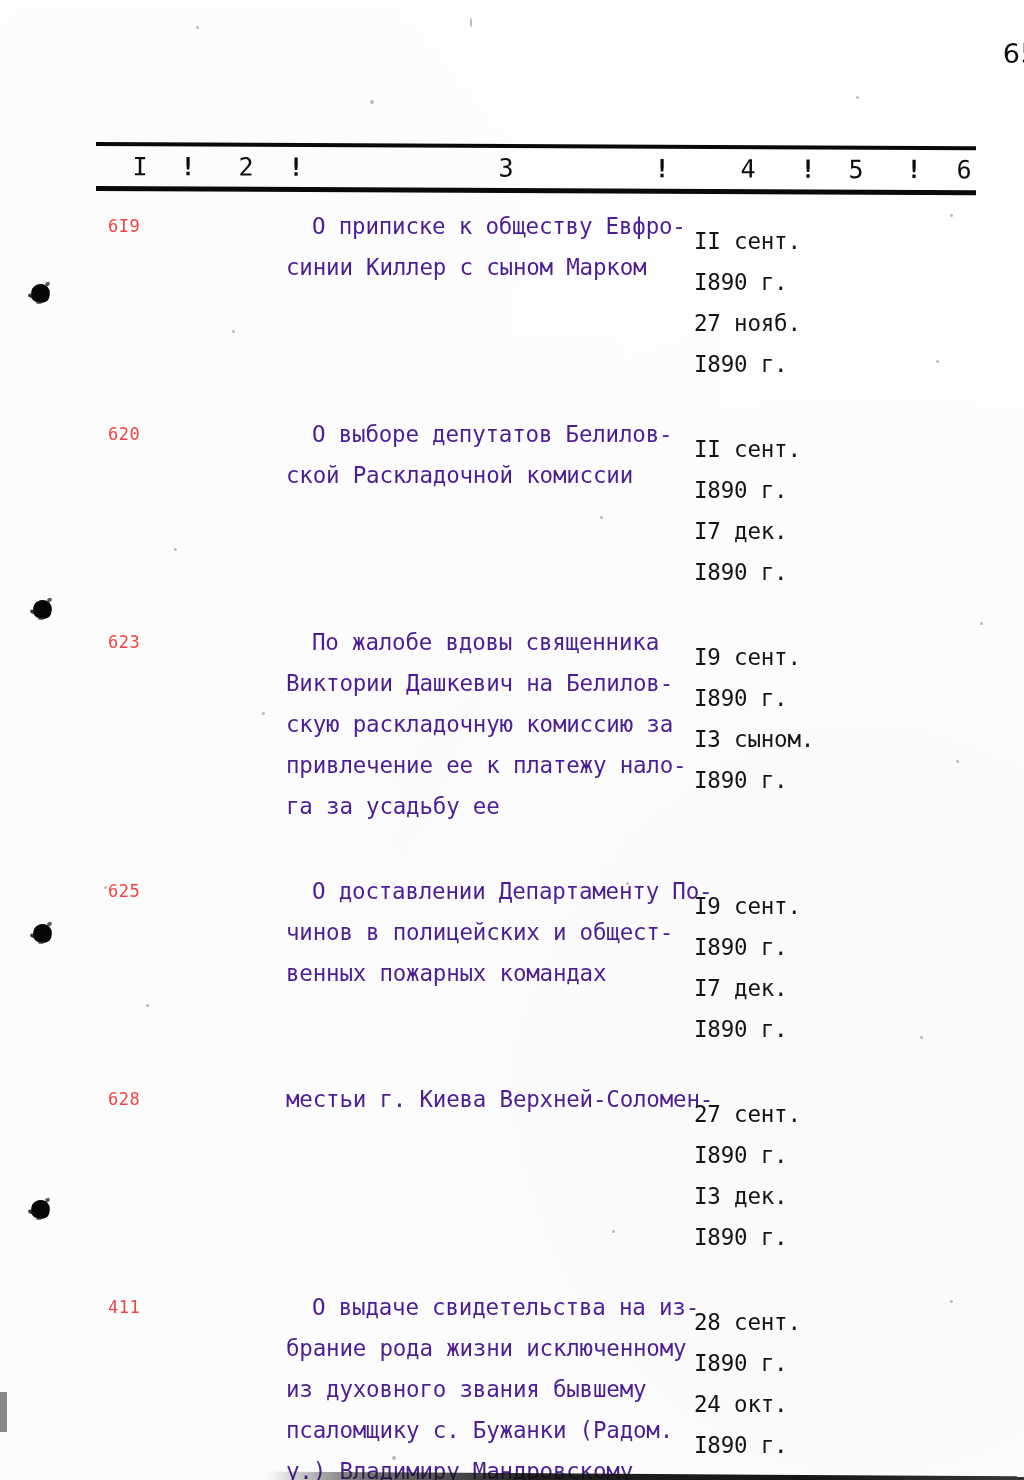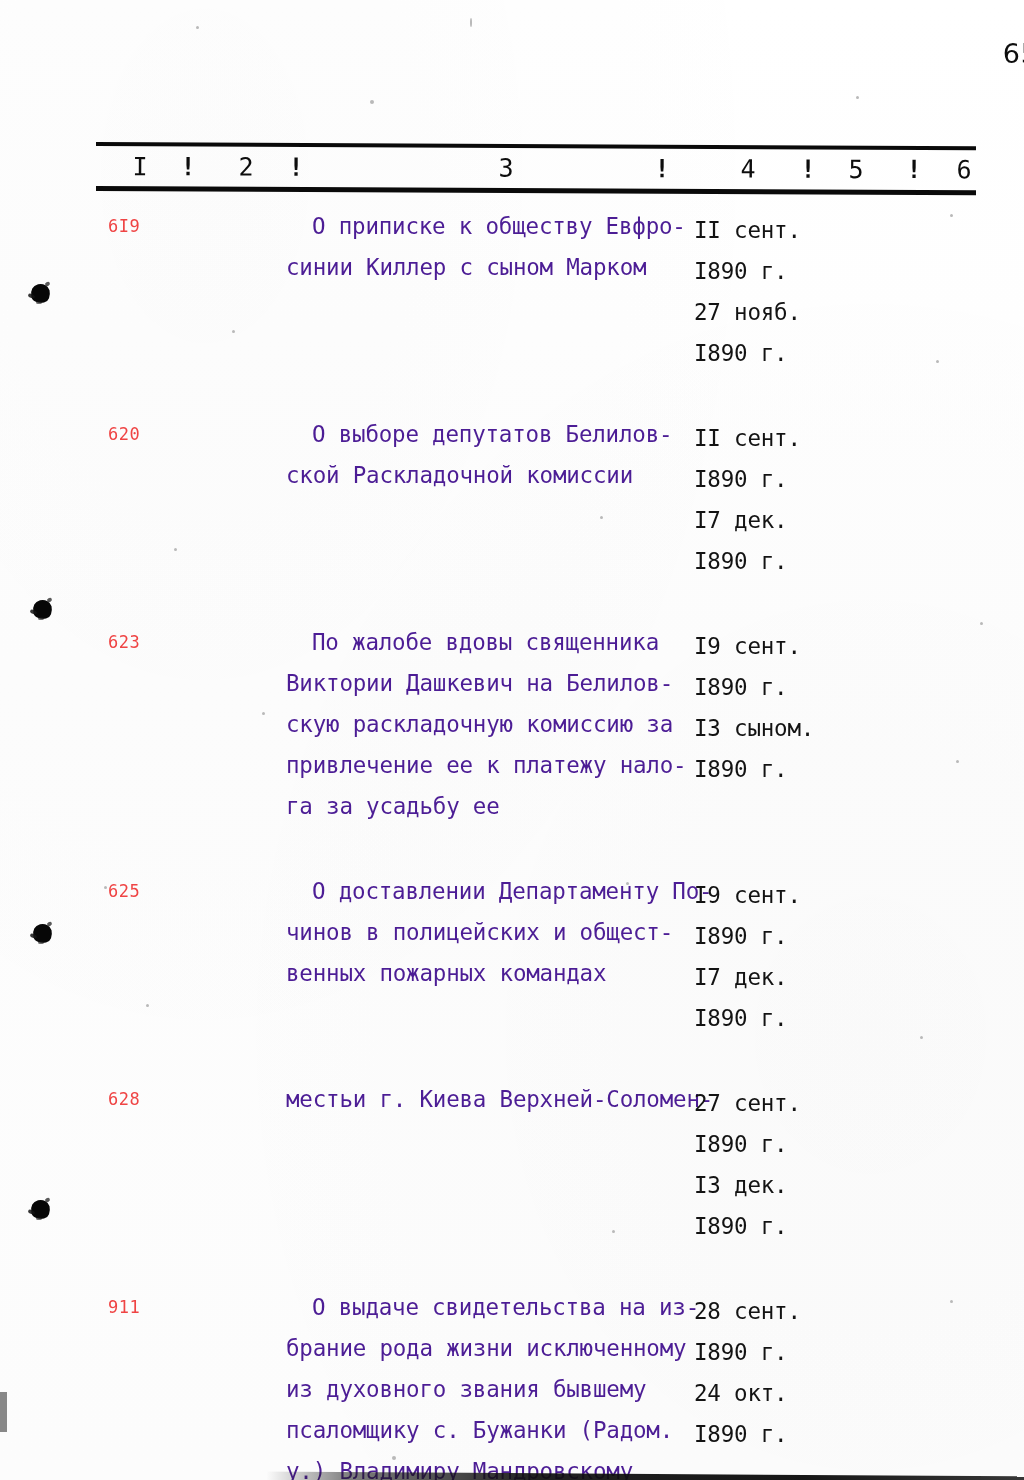--- a/index.html
+++ b/index.html
@@ -121,21 +121,21 @@
     white-space: pre;
     letter-spacing: -0.2px;
   }
   .entry-title .tline.indent {
     padding-left: 26px;
   }
 
   .entry-dates {
     position: absolute;
     left: 694px;
-    top: 4px;
+    top: 15px;
     width: 210px;
   }
   .entry-dates .dline {
     font-family: "DejaVu Sans Mono", "Liberation Mono", monospace;
     font-size: 22.5px;
     line-height: 41px;
     color: #131313;
     white-space: pre;
     letter-spacing: -0.2px;
   }
@@ -290,21 +290,21 @@
           <div class="tline">местьи г. Киева Верхней-Соломен-</div>
         </div>
         <div class="entry-dates">
           <div class="dline">27 сент.</div>
           <div class="dline">I890 г.</div>
           <div class="dline">I3 дек.</div>
           <div class="dline">I890 г.</div>
         </div>
       </div>
       <div class="entry" style="position: absolute; top: 1081px;">
-        <div class="entry-number">911</div>
+        <div class="entry-number">411</div>
         <div class="entry-title">
           <div class="tline indent">О выдаче свидетельства на из-</div>
           <div class="tline">брание рода жизни исключенному</div>
           <div class="tline">из духовного звания бывшему</div>
           <div class="tline">псаломщику с. Бужанки (Радом.</div>
           <div class="tline">у.) Владимиру Мандровскому</div>
         </div>
         <div class="entry-dates">
           <div class="dline">28 сент.</div>
           <div class="dline">I890 г.</div>

